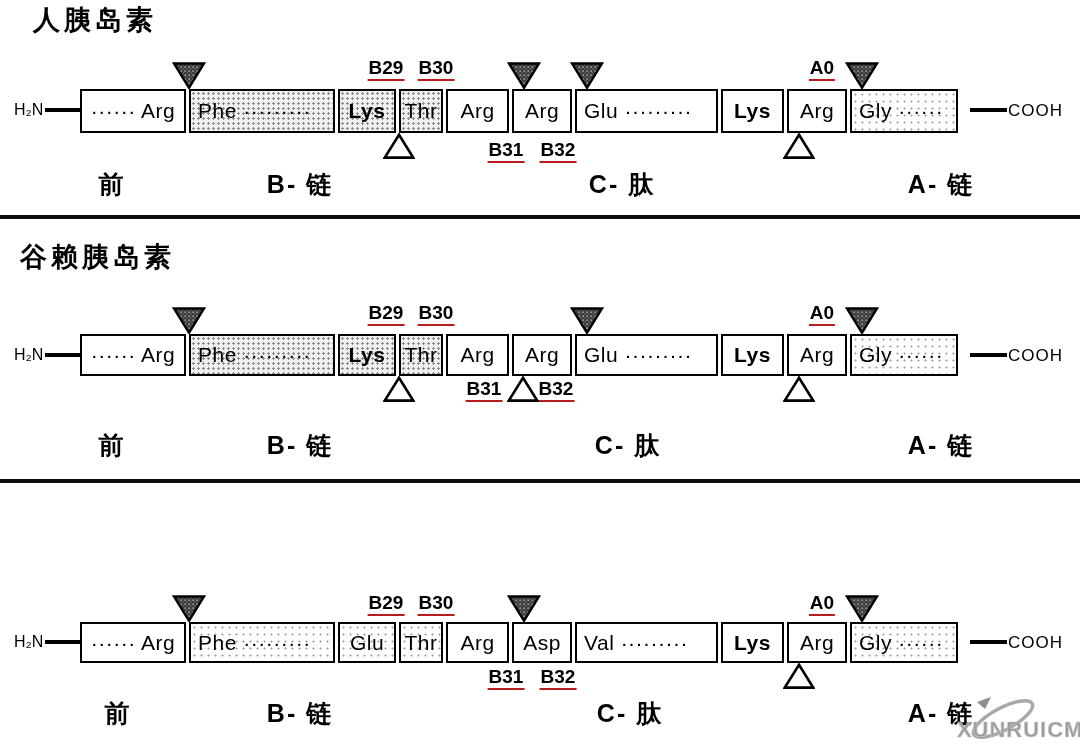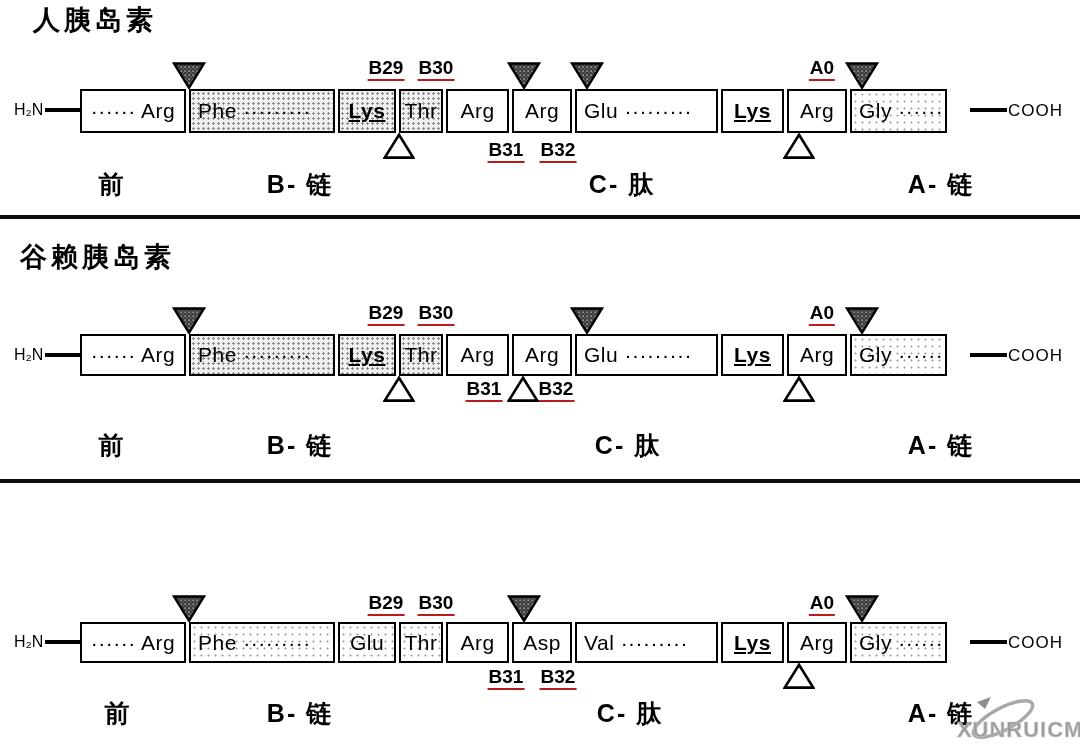--- a/index.html
+++ b/index.html
@@ -23,22 +23,22 @@
   .botlbl{top:var(--blbl);}
   .ftri{position:absolute;top:var(--ftri);transform:translateX(-50%);line-height:0;z-index:2;}
   .otri{position:absolute;top:var(--otri);transform:translateX(-50%);line-height:0;z-index:2;}
   .bar{position:absolute;left:80px;top:var(--bar);width:890px;height:var(--barh);display:flex;gap:3px;}
   .seg{
     box-sizing:border-box;border:2.5px solid #000;background:#fff;
     display:flex;align-items:center;justify-content:center;
     font-size:21px;letter-spacing:.5px;white-space:nowrap;overflow:hidden;
   }
   .w1{width:106px}.w2{width:146px}.w3{width:58px}.w4{width:44px}.w5{width:63px}
-  .w6{width:60px}.w7{width:143px}.w8{width:63px}.w9{width:60px}.w10{width:97px}
-  .bold{font-weight:bold;text-decoration:underline;}
+  .w6{width:60px}.w7{width:143px}.w8{width:63px}.w9{width:60px}.w10{width:108px}
+  .bold{font-weight:bold;}
   .start{justify-content:flex-start;padding-left:7px;}
   .stip{background-color:#efefef;background-image:radial-gradient(circle,#8d8d8d 1px,rgba(0,0,0,0) 1.35px);background-size:5px 5px;}
   .stip-light{background-image:radial-gradient(circle,#a8a8a8 .9px,rgba(0,0,0,0) 1.2px);background-size:7px 7px;}
   .terminus{position:absolute;top:var(--term);font-size:16px;white-space:nowrap;}
   .nh2{left:14px;}
   .cooh{left:1008px;font-size:17px;letter-spacing:1px;}
   .hline{position:absolute;top:var(--line);height:3.5px;background:#000;}
   .lline{left:45px;width:35px;}
   .rline{left:970px;width:37px;}
   .chain{position:absolute;top:var(--chain);transform:translateX(-50%);font-size:25px;font-weight:bold;letter-spacing:2px;white-space:nowrap;}

